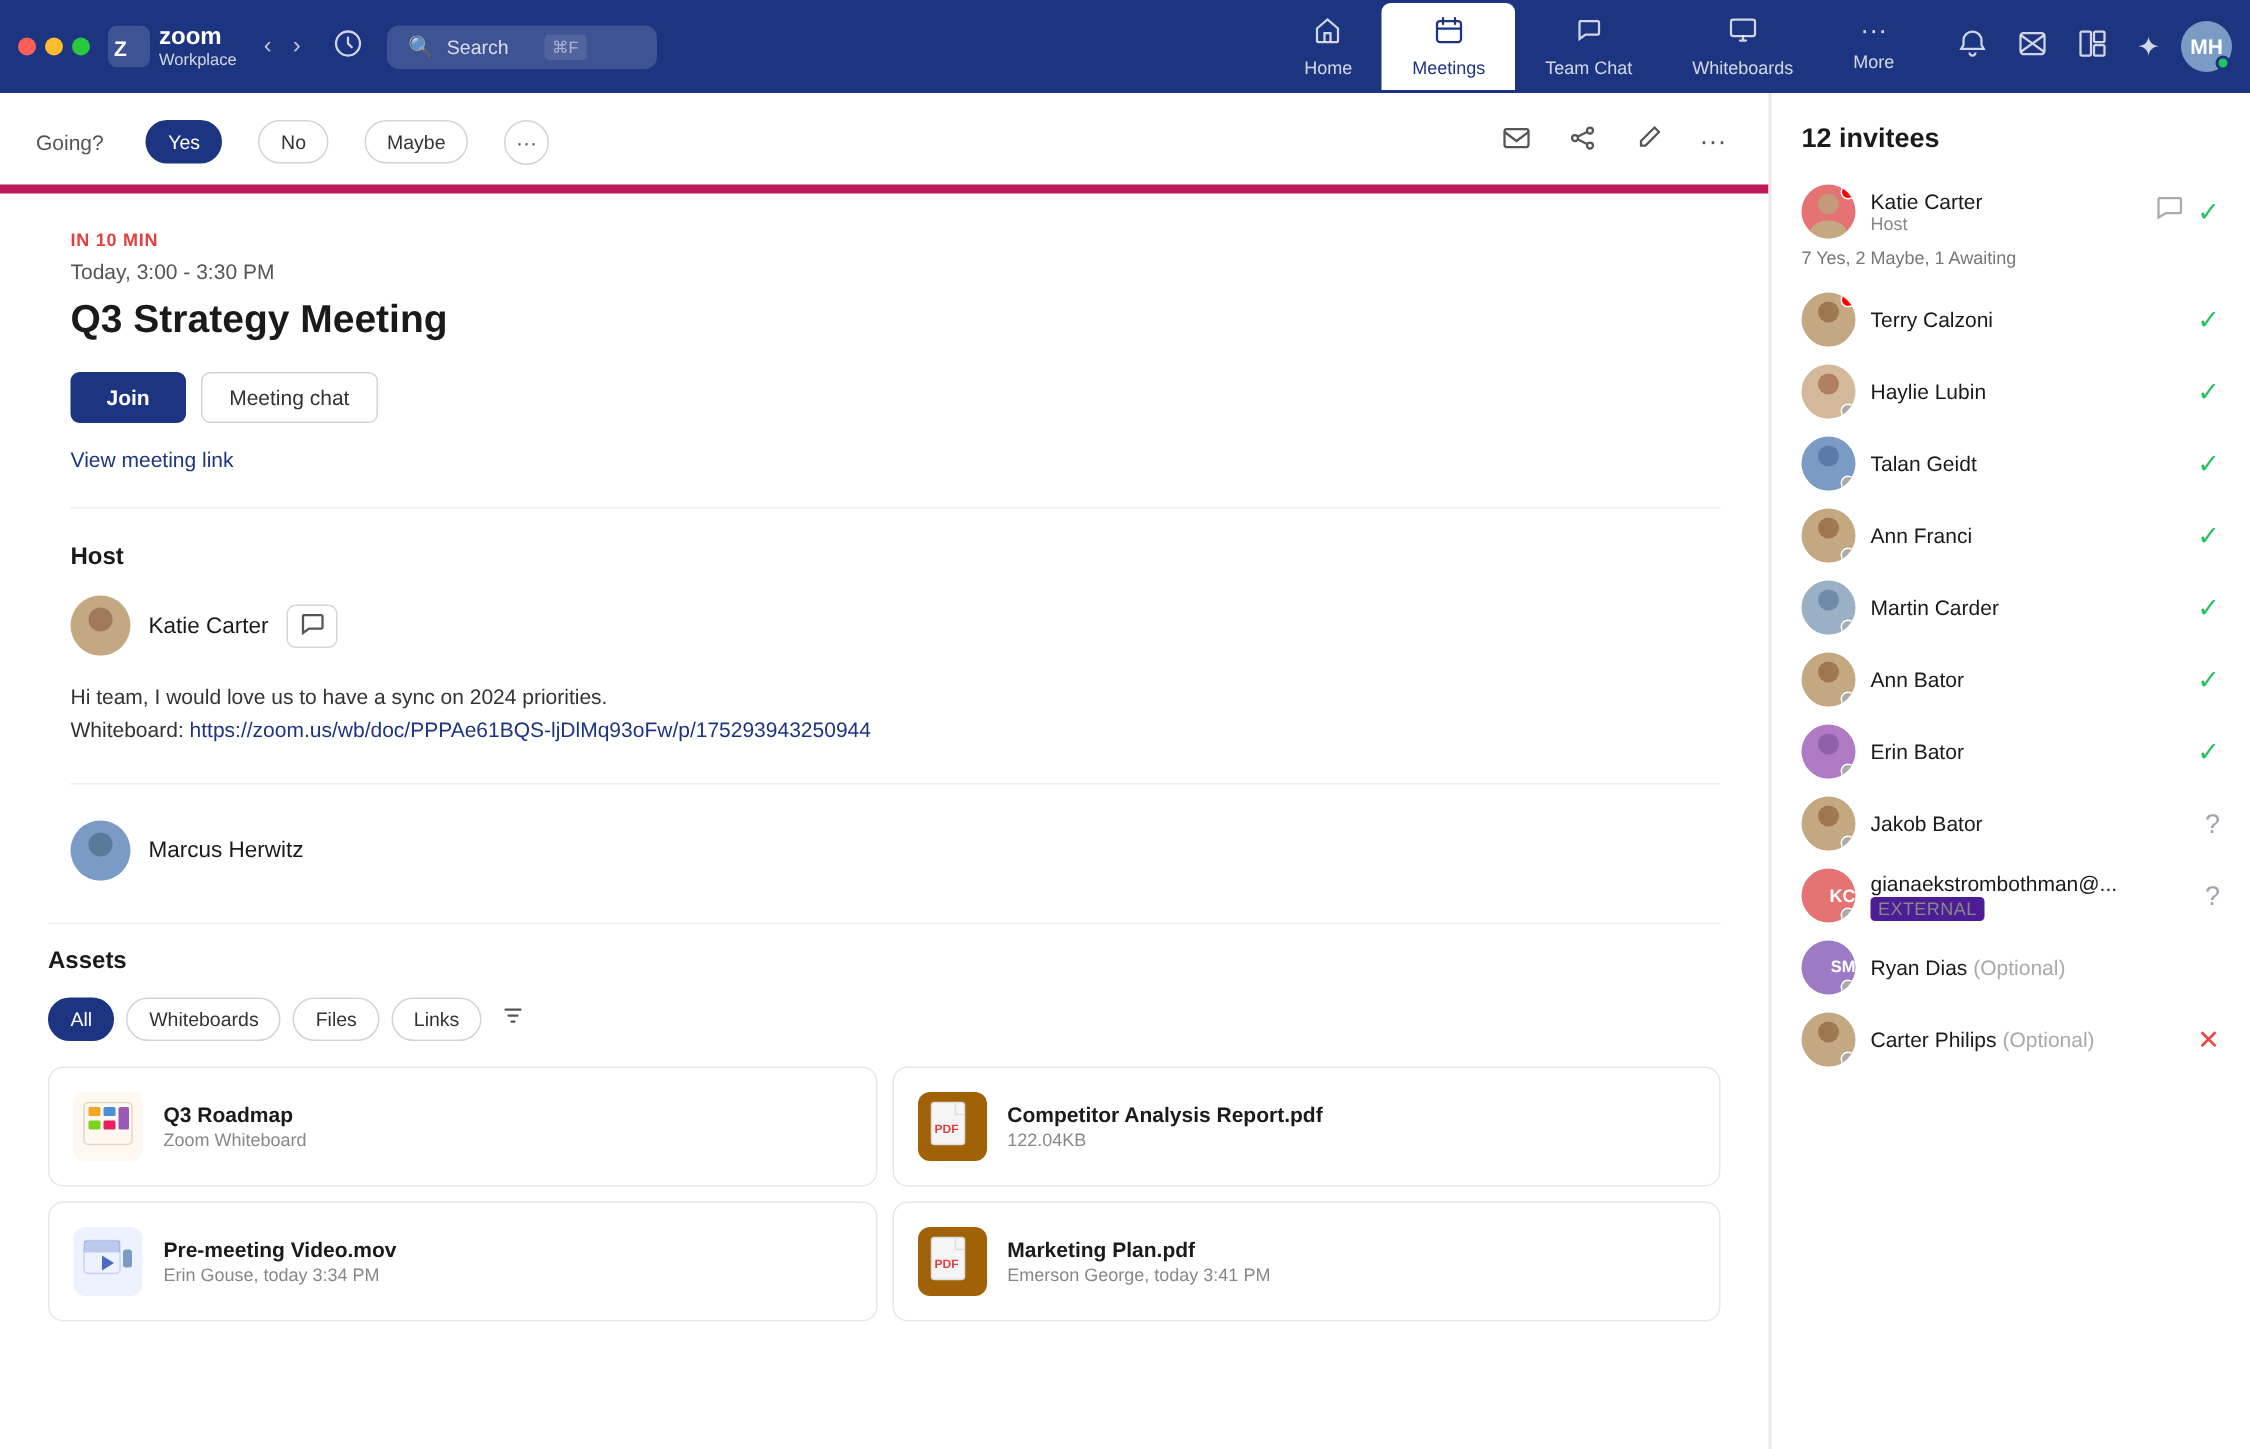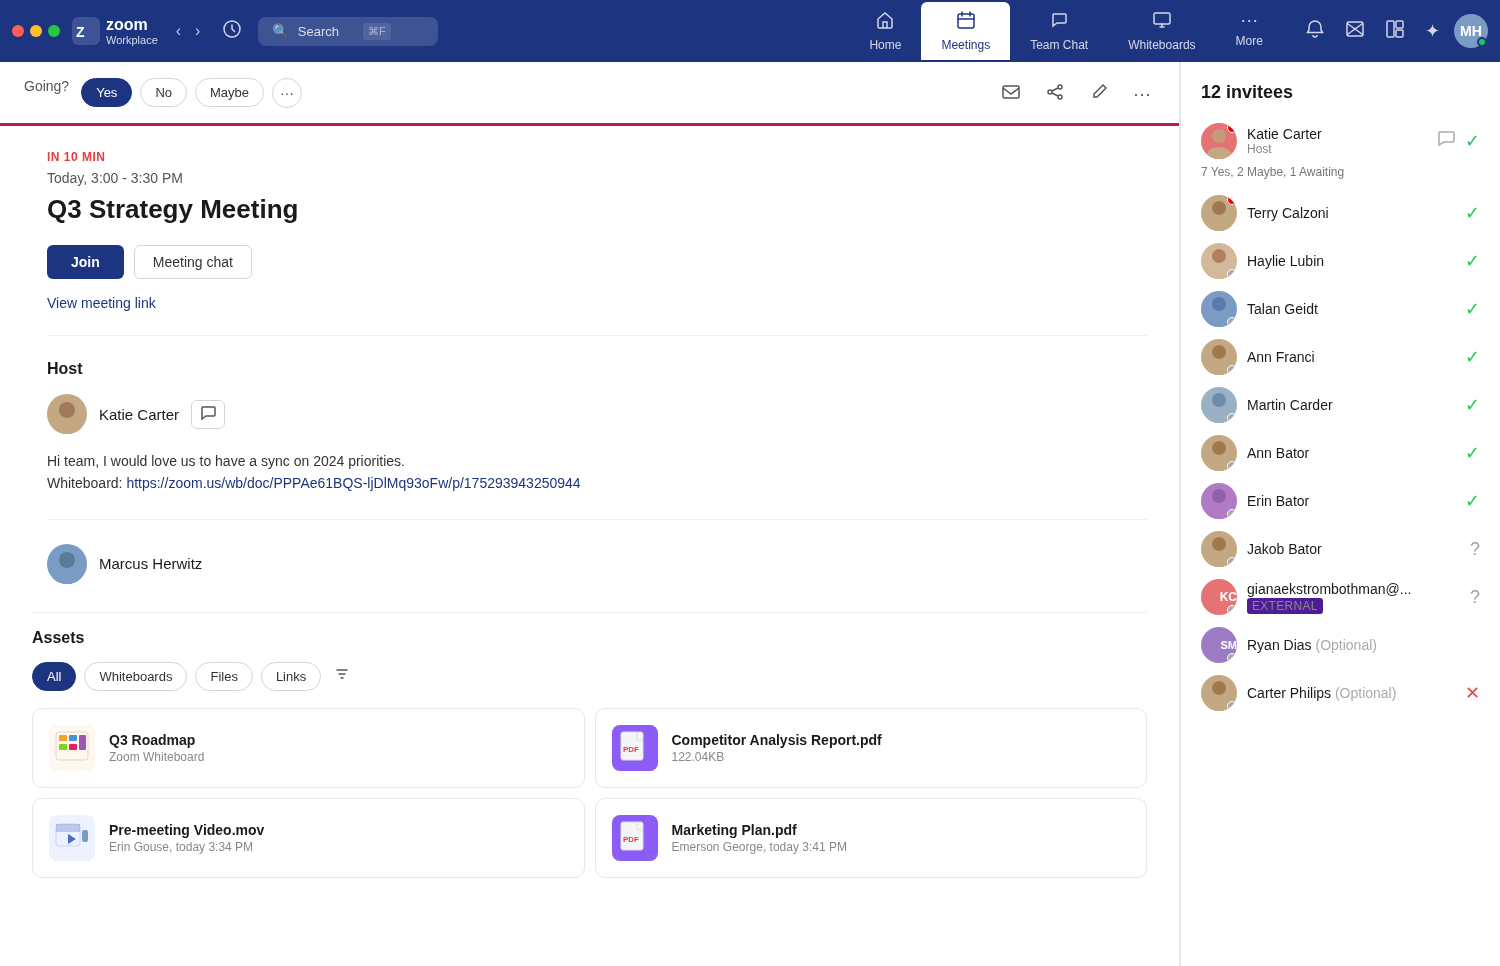--- a/index.html
+++ b/index.html
@@ -29,21 +29,21 @@
     .nav-avatar { width: 34px; height: 34px; border-radius: 50%; background: #4a6bc4; display: flex; align-items: center; justify-content: center; color: white; font-weight: 600; font-size: 14px; cursor: pointer; position: relative; }
     .nav-avatar-dot { width: 10px; height: 10px; background: #22c55e; border-radius: 50%; position: absolute; bottom: 1px; right: 1px; border: 2px solid #1d3580; }
 
     
     .main-layout { display: flex; height: calc(100vh - 62px); }
 
     
     .meeting-detail { flex: 1; overflow-y: auto; padding: 0; background: white; border-right: 1px solid #e5e7eb; }
 
     
-    .action-bar { display: flex; align-items: flex-start; padding: 16px 24px 12px; border-bottom: 3px solid #be185d; gap: 8px; }
+    .action-bar { display: flex; align-items: center; padding: 16px 24px 12px; border-bottom: 6px solid #be185d; gap: 24px; }
     .going-label { font-size: 14px; color: #555; margin-right: 4px; }
     .rsvp-btn { padding: 6px 14px; border-radius: 20px; font-size: 13px; font-weight: 500; cursor: pointer; border: 1.5px solid #d1d5db; background: white; color: #333; }
     .rsvp-btn.yes { background: #1d3580; color: white; border-color: #1d3580; }
     .rsvp-more { width: 30px; height: 30px; border-radius: 50%; border: 1.5px solid #d1d5db; background: white; color: #555; cursor: pointer; display: flex; align-items: center; justify-content: center; font-size: 14px; }
     .action-bar-right { margin-left: auto; display: flex; gap: 16px; align-items: center; }
     .action-icon-btn { background: none; border: none; cursor: pointer; color: #555; font-size: 18px; padding: 4px; }
 
     
     .meeting-content { padding: 24px 32px; margin-left: 15px; }
     .meeting-time-badge { color: #e53e3e; font-size: 12px; font-weight: 700; letter-spacing: 0.5px; margin-bottom: 6px; text-transform: uppercase; }
@@ -72,21 +72,21 @@
     .assets-section { padding: 0 32px 32px; }
     .assets-title { font-size: 16px; font-weight: 700; margin-bottom: 14px; }
     .assets-filters { display: flex; gap: 8px; margin-bottom: 16px; align-items: center; }
     .filter-btn { padding: 6px 14px; border-radius: 20px; border: 1.5px solid #d1d5db; background: white; color: #333; font-size: 13px; cursor: pointer; }
     .filter-btn.active { background: #1d3580; color: white; border-color: #1d3580; }
     .sort-btn { background: none; border: none; cursor: pointer; color: #555; font-size: 18px; padding: 4px; }
     .assets-grid { display: grid; grid-template-columns: 1fr 1fr; gap: 10px; }
     .asset-card { border: 1px solid #e5e7eb; border-radius: 10px; padding: 16px; display: flex; align-items: center; gap: 14px; cursor: pointer; background: white; }
     .asset-thumb { width: 46px; height: 46px; border-radius: 8px; flex-shrink: 0; display: flex; align-items: center; justify-content: center; font-size: 22px; }
     .asset-thumb.whiteboard { background: #fff8f0; }
-    .asset-thumb.pdf { background: #8b5cf6; }
+    .asset-thumb.pdf { background: #a16207; }
     .asset-thumb.video { background: #eef2ff; }
     .asset-info { flex: 1; }
     .asset-name { font-size: 14px; font-weight: 600; color: #1a1a1a; }
     .asset-meta { font-size: 12px; color: #888; margin-top: 2px; }
 
     
     .right-panel { width: 320px; background: white; border-left: 1px solid #e5e7eb; padding: 20px; overflow-y: auto; flex-shrink: 0; }
     .invitees-title { font-size: 18px; font-weight: 700; margin-bottom: 14px; }
     .invitee-row { display: flex; align-items: center; gap: 10px; padding: 6px 0; }
     .invitee-avatar { width: 36px; height: 36px; border-radius: 50%; background: #c4a882; flex-shrink: 0; display: flex; align-items: center; justify-content: flex-end; font-size: 13px; font-weight: 600; color: white; position: relative; overflow: hidden; }

